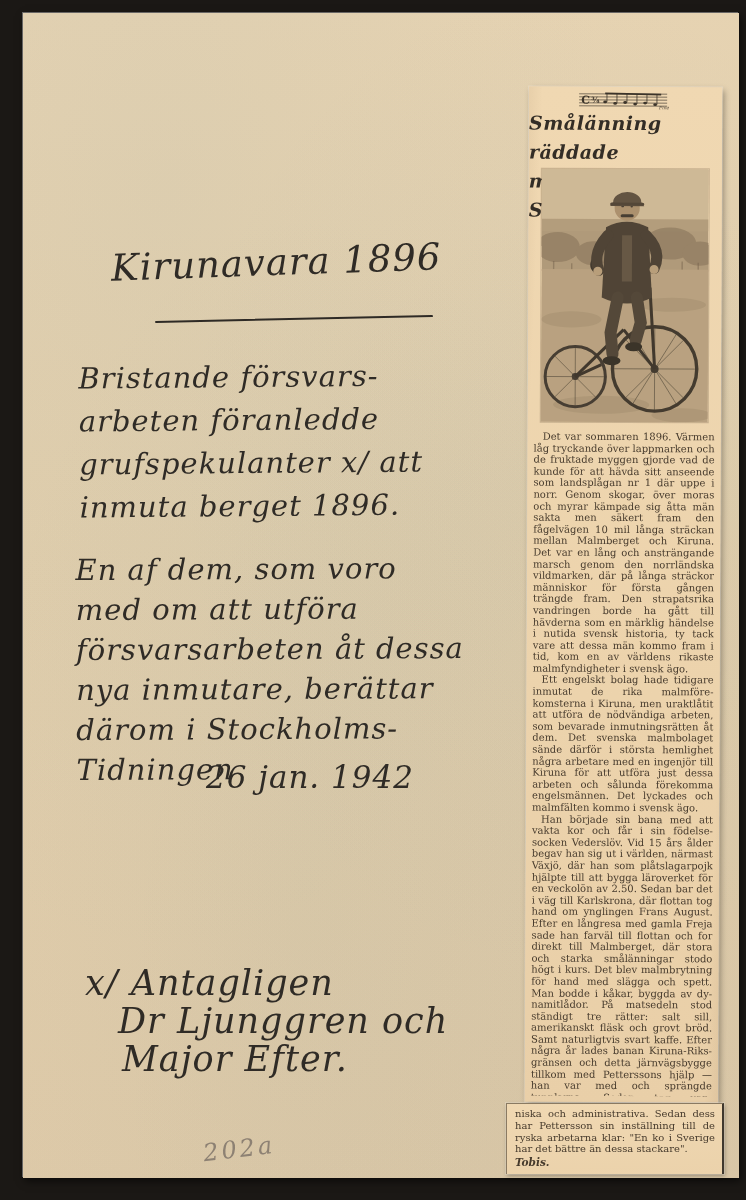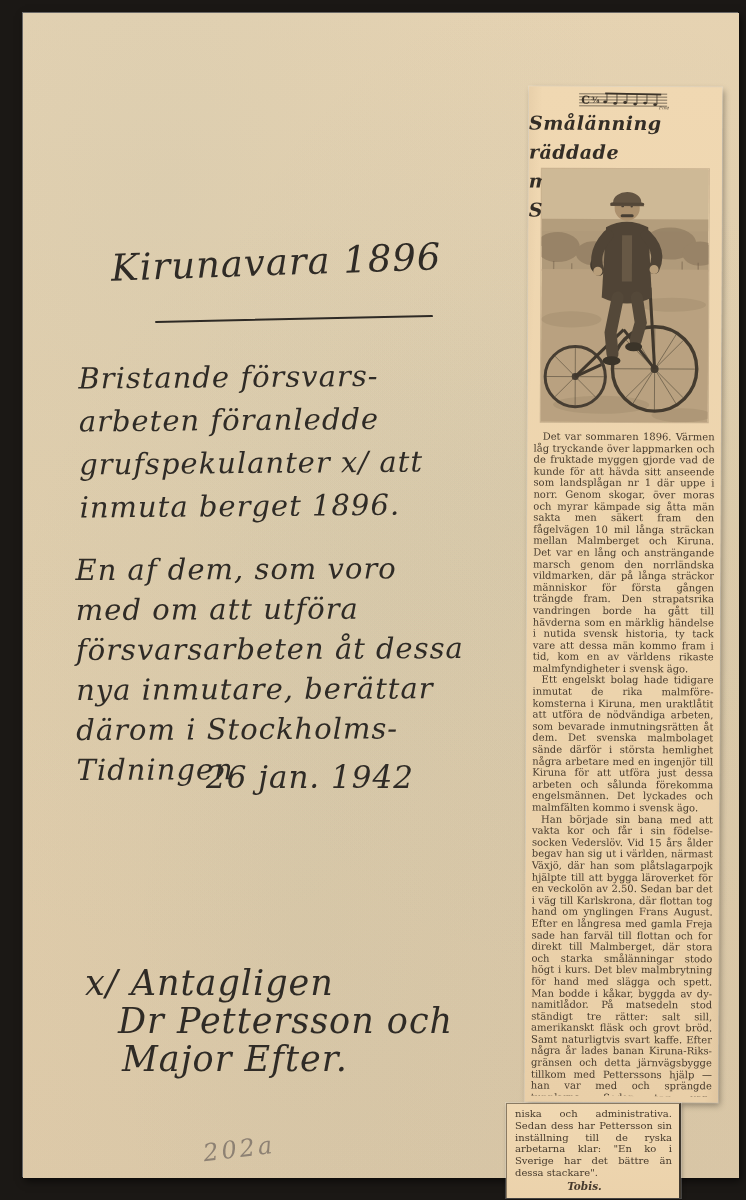--- a/index.html
+++ b/index.html
@@ -41,29 +41,29 @@
   .headline{position:absolute;left:0;top:22px;width:100%;
       font-family:"DejaVu Serif",serif;font-style:italic;font-weight:600;
       font-size:19px;line-height:29px;color:#332d26;letter-spacing:.5px;}
   .photo{position:absolute;left:13px;top:82px;width:167px;height:253px;
       box-shadow:0 0 0 1px rgba(90,70,50,.25);}
   .article{position:absolute;left:6px;top:344px;width:181px;height:665px;overflow:hidden;
       font-family:"DejaVu Serif",serif;font-size:10px;line-height:11.6px;
       color:#463a2c;text-align:justify;hyphens:manual;-webkit-hyphens:manual;}
   .article p{margin:0;text-indent:9px;}
   
-  .fragment{position:absolute;left:483px;top:1090px;width:175px;
+  .fragment{position:absolute;left:483px;top:1090px;width:218px;
       background:#eed5af;
       background-image:linear-gradient(178deg,#f0d8b2,#ebd2ab);
       border-right:2px solid #3f382e;border-left:1px solid #8a7a62;border-top:1px solid #8a7a62;
       box-shadow:0 0 0 1px rgba(255,255,255,.2), 1px 2px 4px rgba(0,0,0,.3);
       padding:4px 7px 5px 8px;box-sizing:border-box;
       font-family:"DejaVu Serif",serif;font-size:10px;line-height:11.8px;
       color:#463a2c;text-align:justify;}
-  .fragment .sig{text-align:center;font-weight:bold;font-style:italic;font-size:10.5px;
+  .fragment .sig{text-align:left;font-weight:bold;font-style:italic;font-size:10.5px;
       padding-right:18px;margin-top:2px;}
 </style>
 </head>
 <body>
 
 <div class="stage">
   <div class="paper">
 
     <div class="hw hw-title">Kirunavara 1896</div>
     <div class="title-underline"></div>
@@ -72,21 +72,21 @@
 grufspekulanter x/ att
 inmuta berget 1896.</div>
     <div class="hw hw-para2">En af dem, som voro
 med om att utföra
 försvarsarbeten åt dessa
 nya inmutare, berättar
 därom i Stockholms-
 Tidningen</div>
     <div class="hw hw-date">26 jan. 1942</div>
     <div class="hw hw-foot hw-foot-1">x/ Antagligen</div>
-    <div class="hw hw-foot hw-foot-2">Dr Pettersson och</div>
+    <div class="hw hw-foot hw-foot-2">Dr Ljunggren och</div>
     <div class="hw hw-foot hw-foot-3">Major Efter.</div>
     <div class="hw pencil">202a</div>
 
     <div class="clipping">
 
       <svg class="music" viewBox="0 0 100 20">
         <g stroke="#4a4237" stroke-width="0.7">
           <line x1="4" y1="4" x2="92" y2="4"></line>
           <line x1="4" y1="7" x2="92" y2="7"></line>
           <line x1="4" y1="10" x2="92" y2="10"></line>

